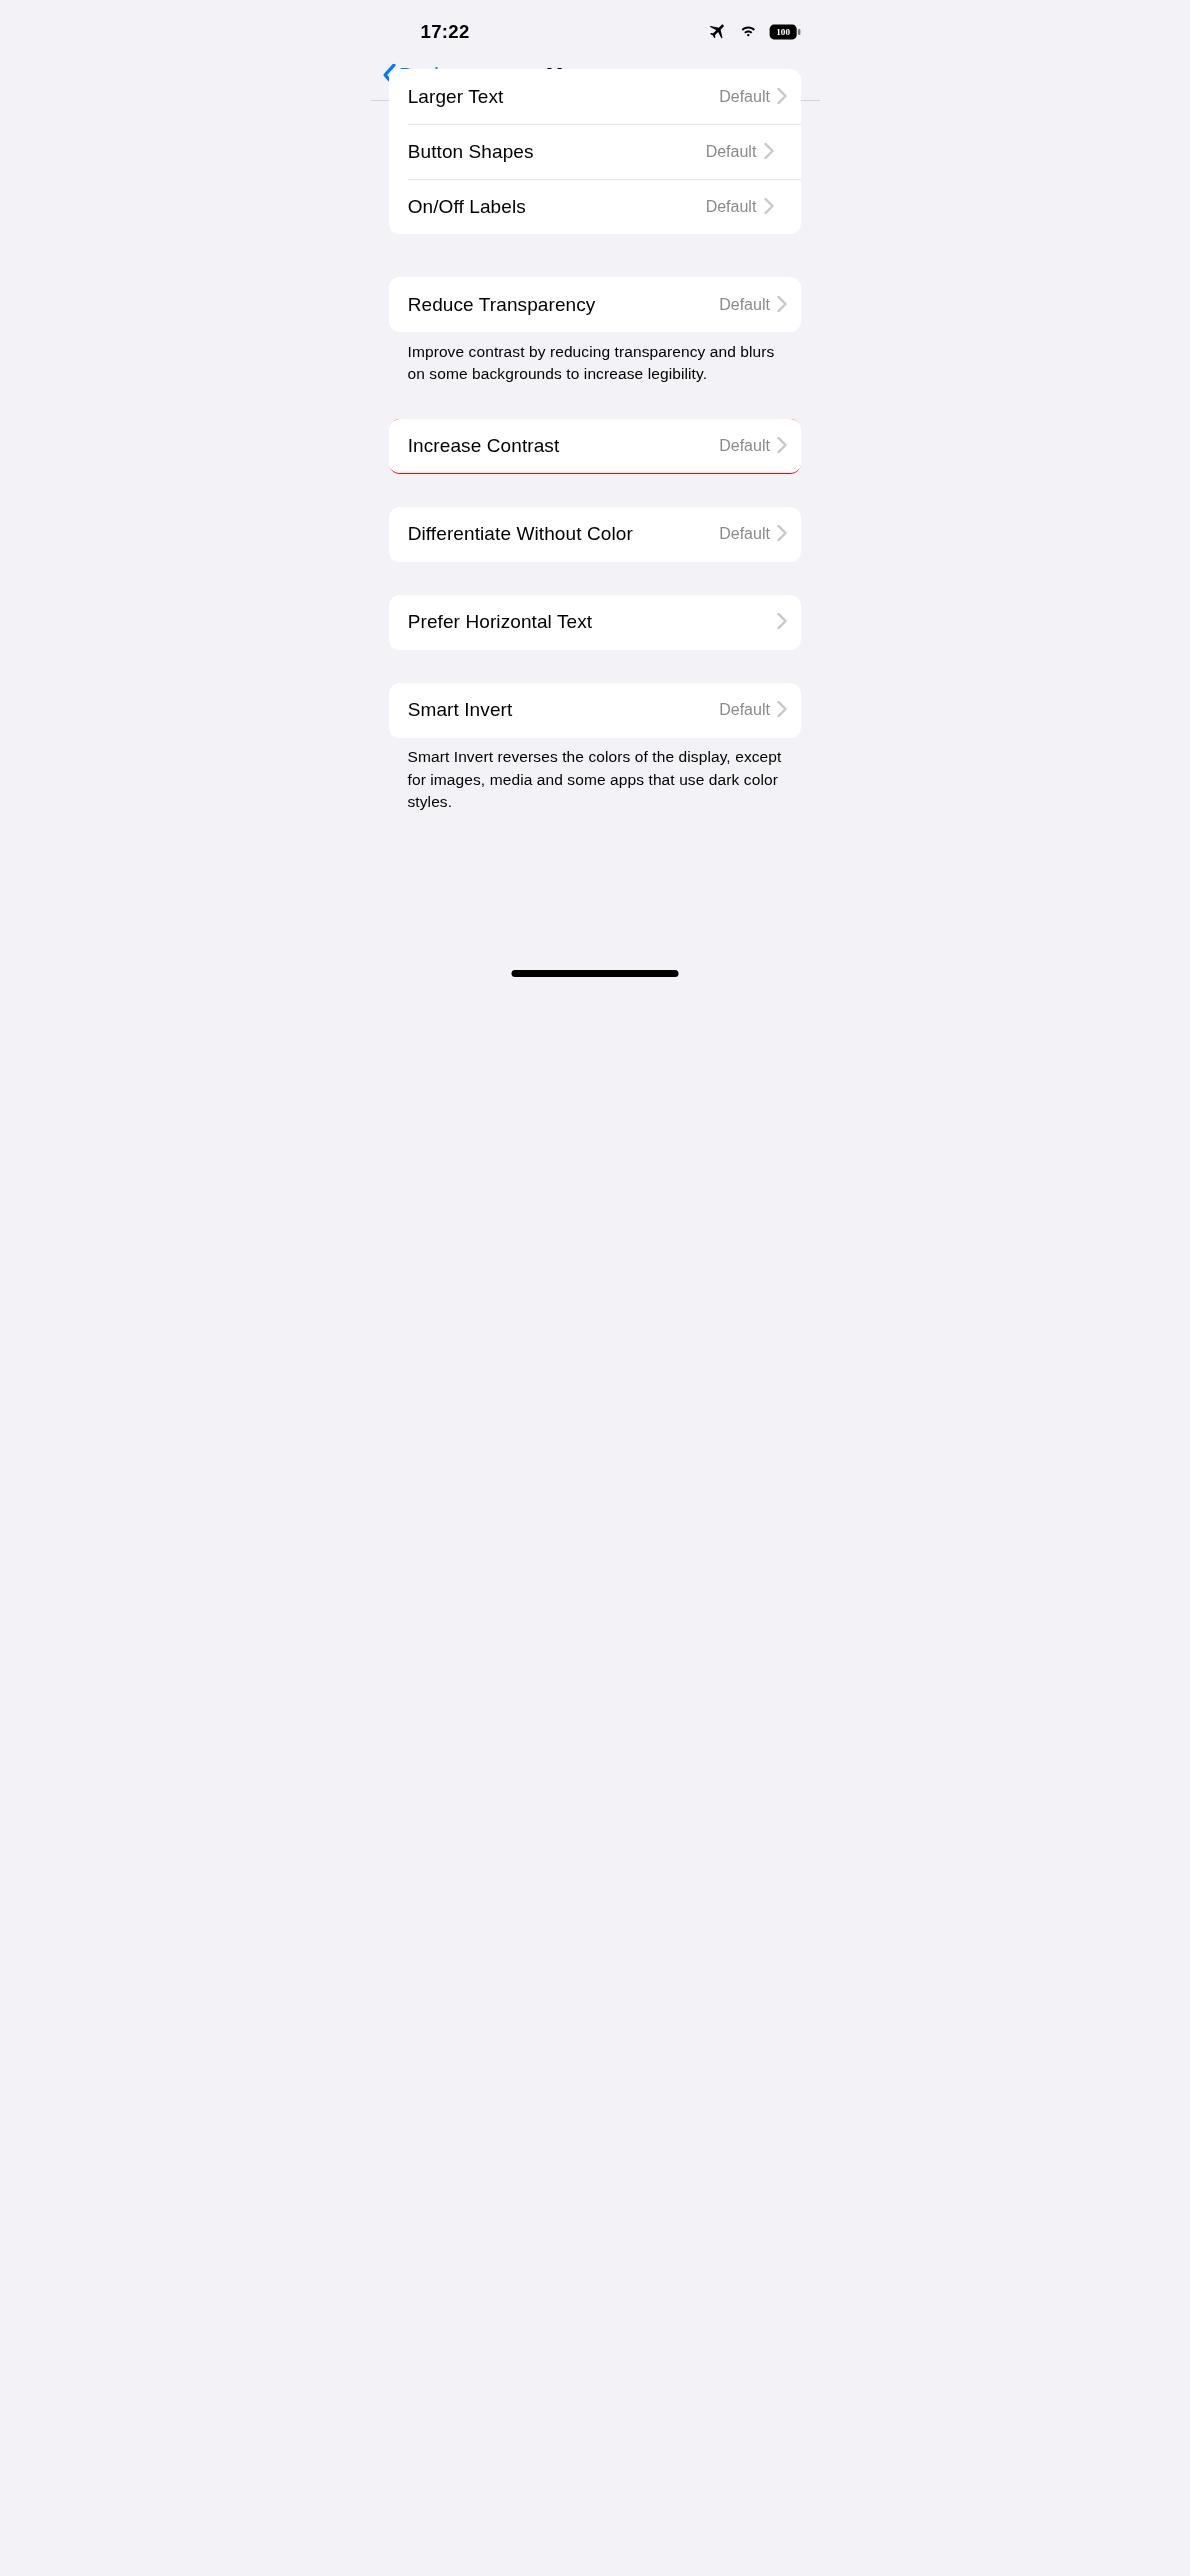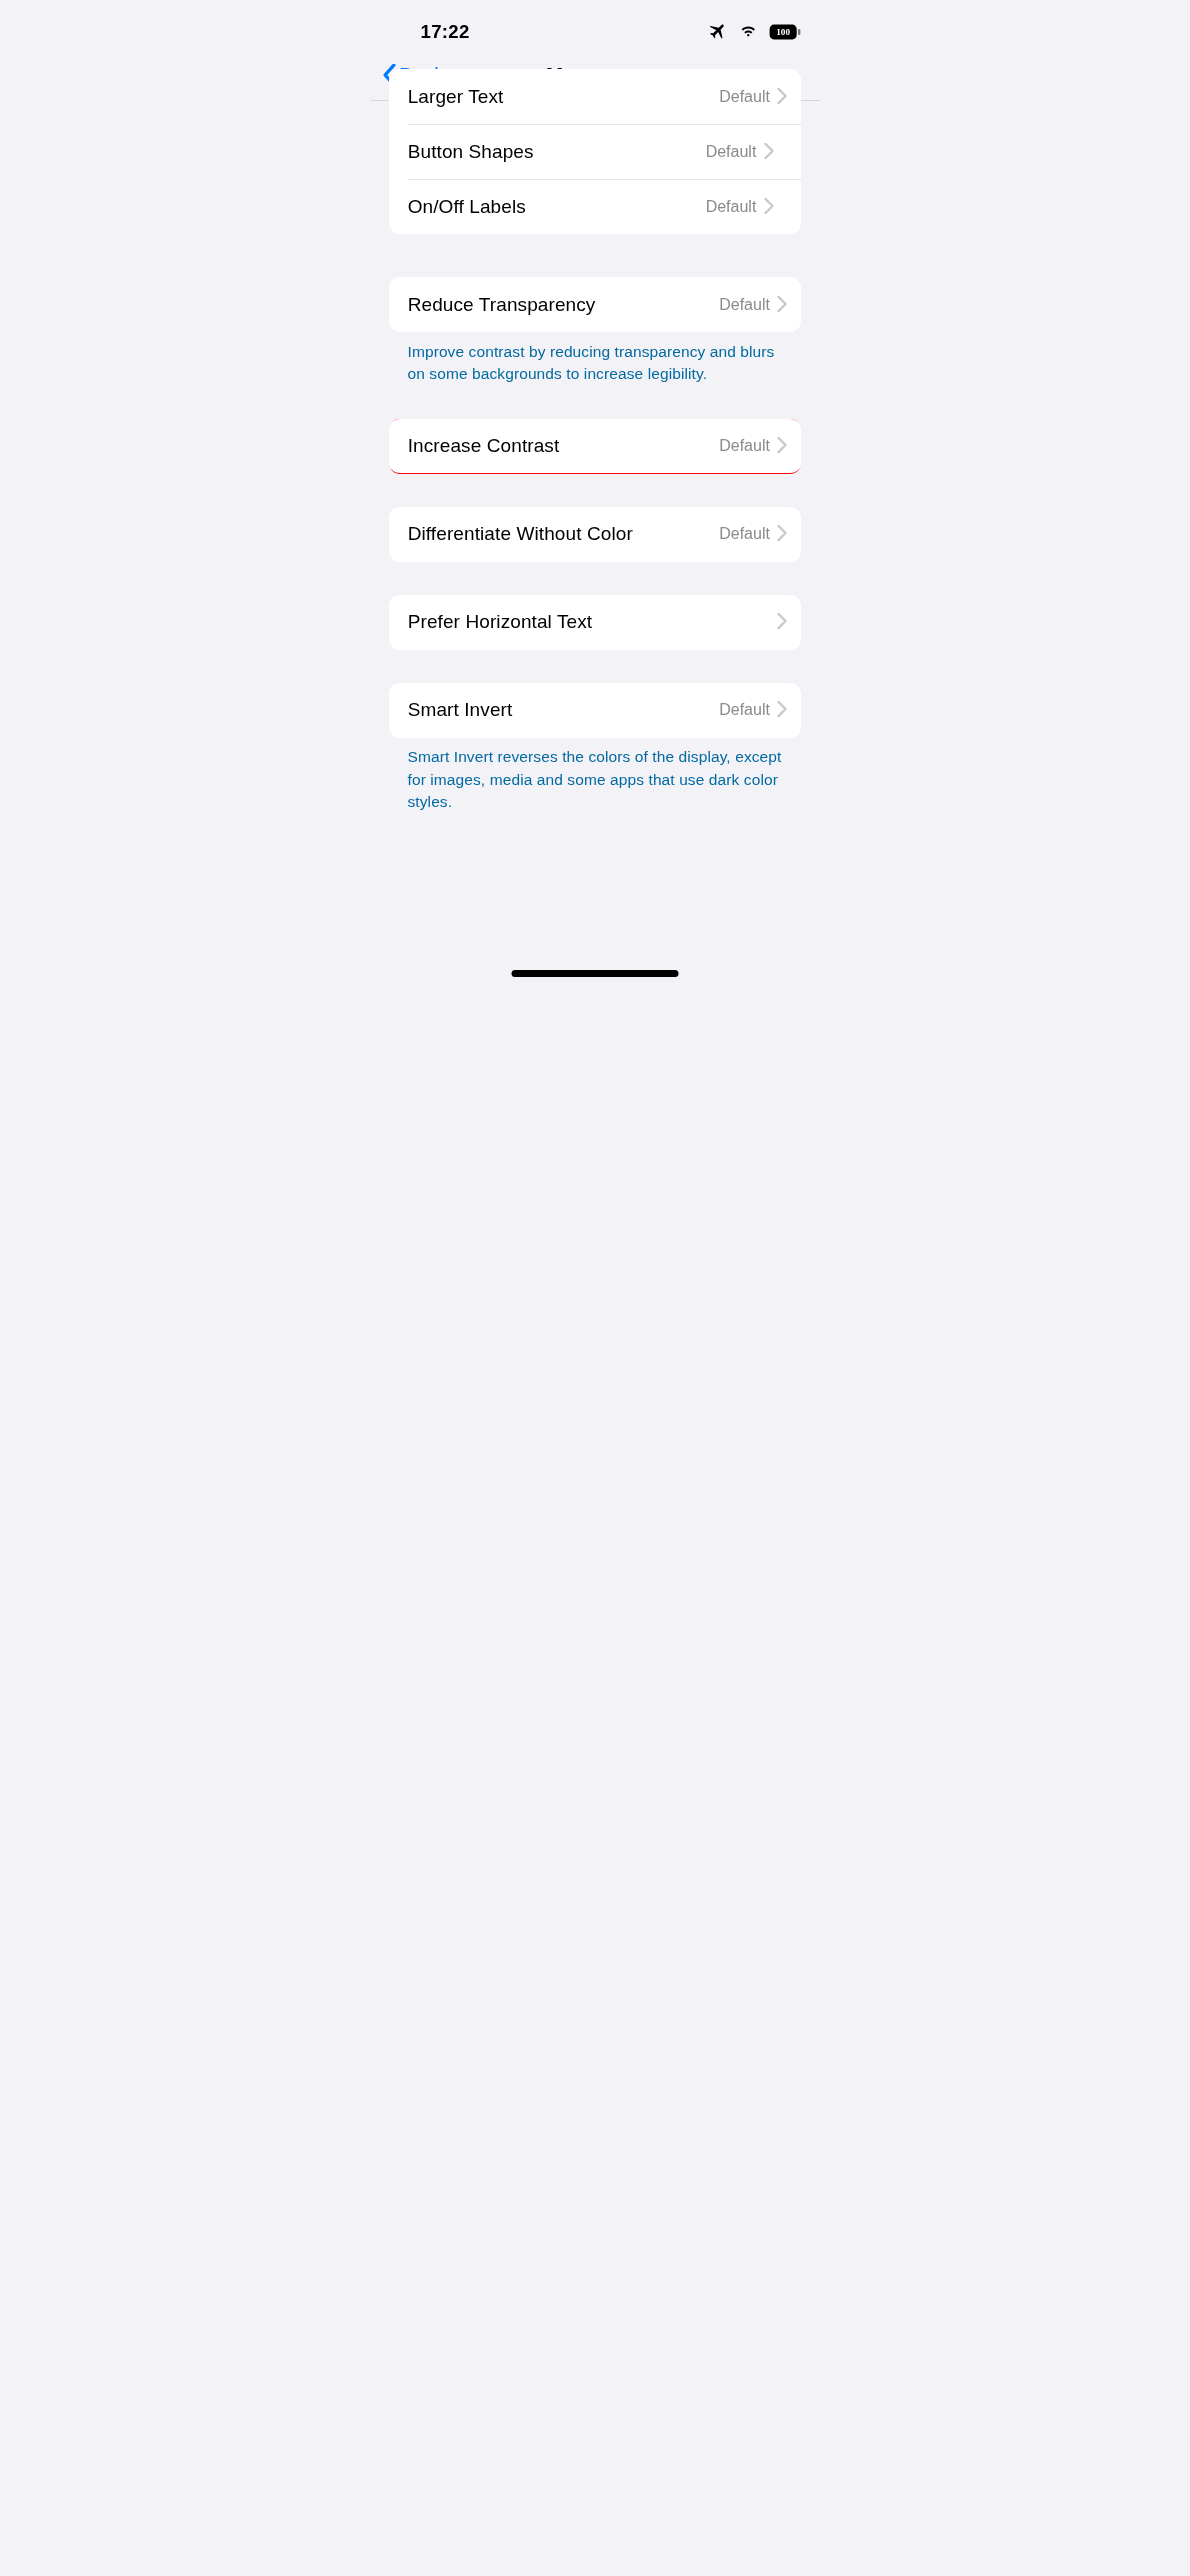--- a/index.html
+++ b/index.html
@@ -84,21 +84,21 @@
     background: #ffffff;
     border-radius: 11px;
     margin: 0 18.6px;
     overflow: hidden;
   }
   .group + .footer-text,
   .footer-text {
     padding: 8.7px 28.5px 0 37px;
     font-size: 15.5px;
     line-height: 1.45;
-    color: #0369a1;
+    color: #000000;
     letter-spacing: 0.1px;
   }
 
   .spacer-lg { height: 43px; }
   .spacer-md { height: 33px; }
 
   .row {
     display: flex;
     align-items: center;
     justify-content: space-between;

